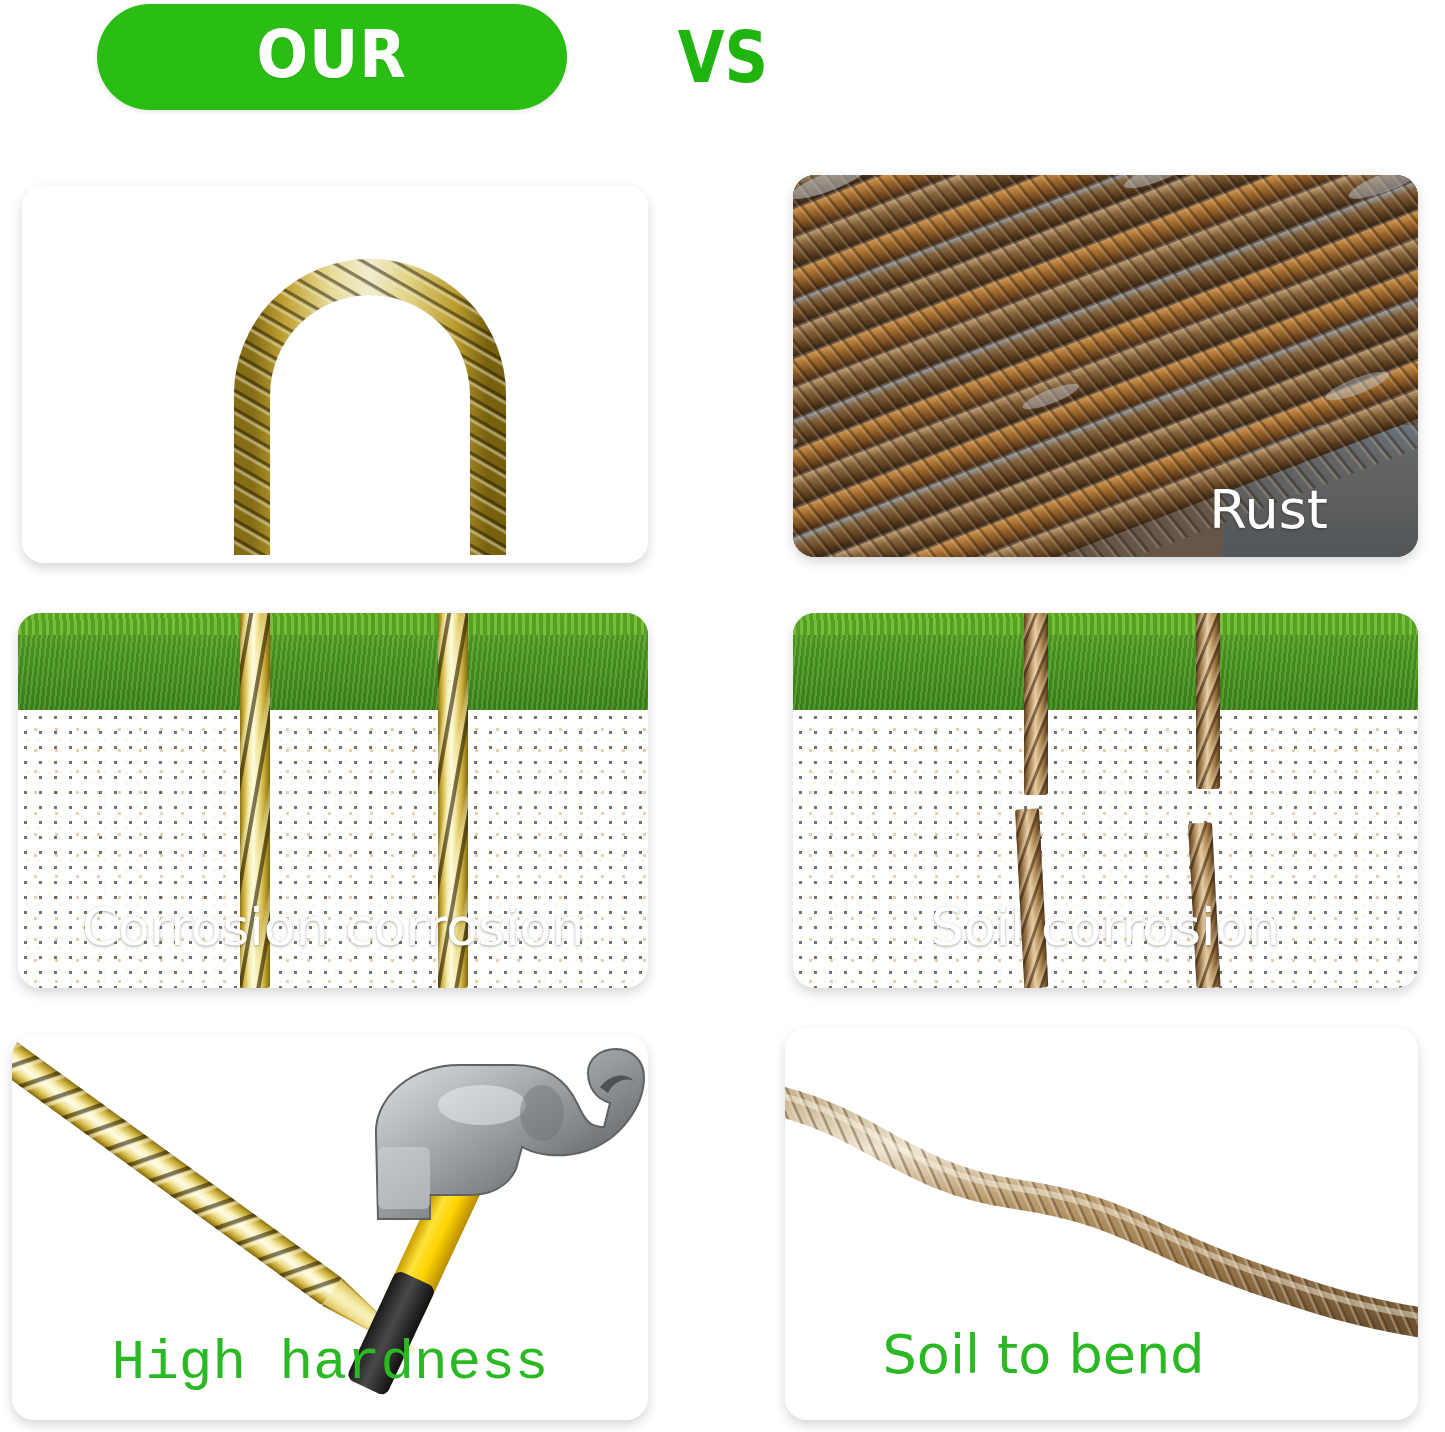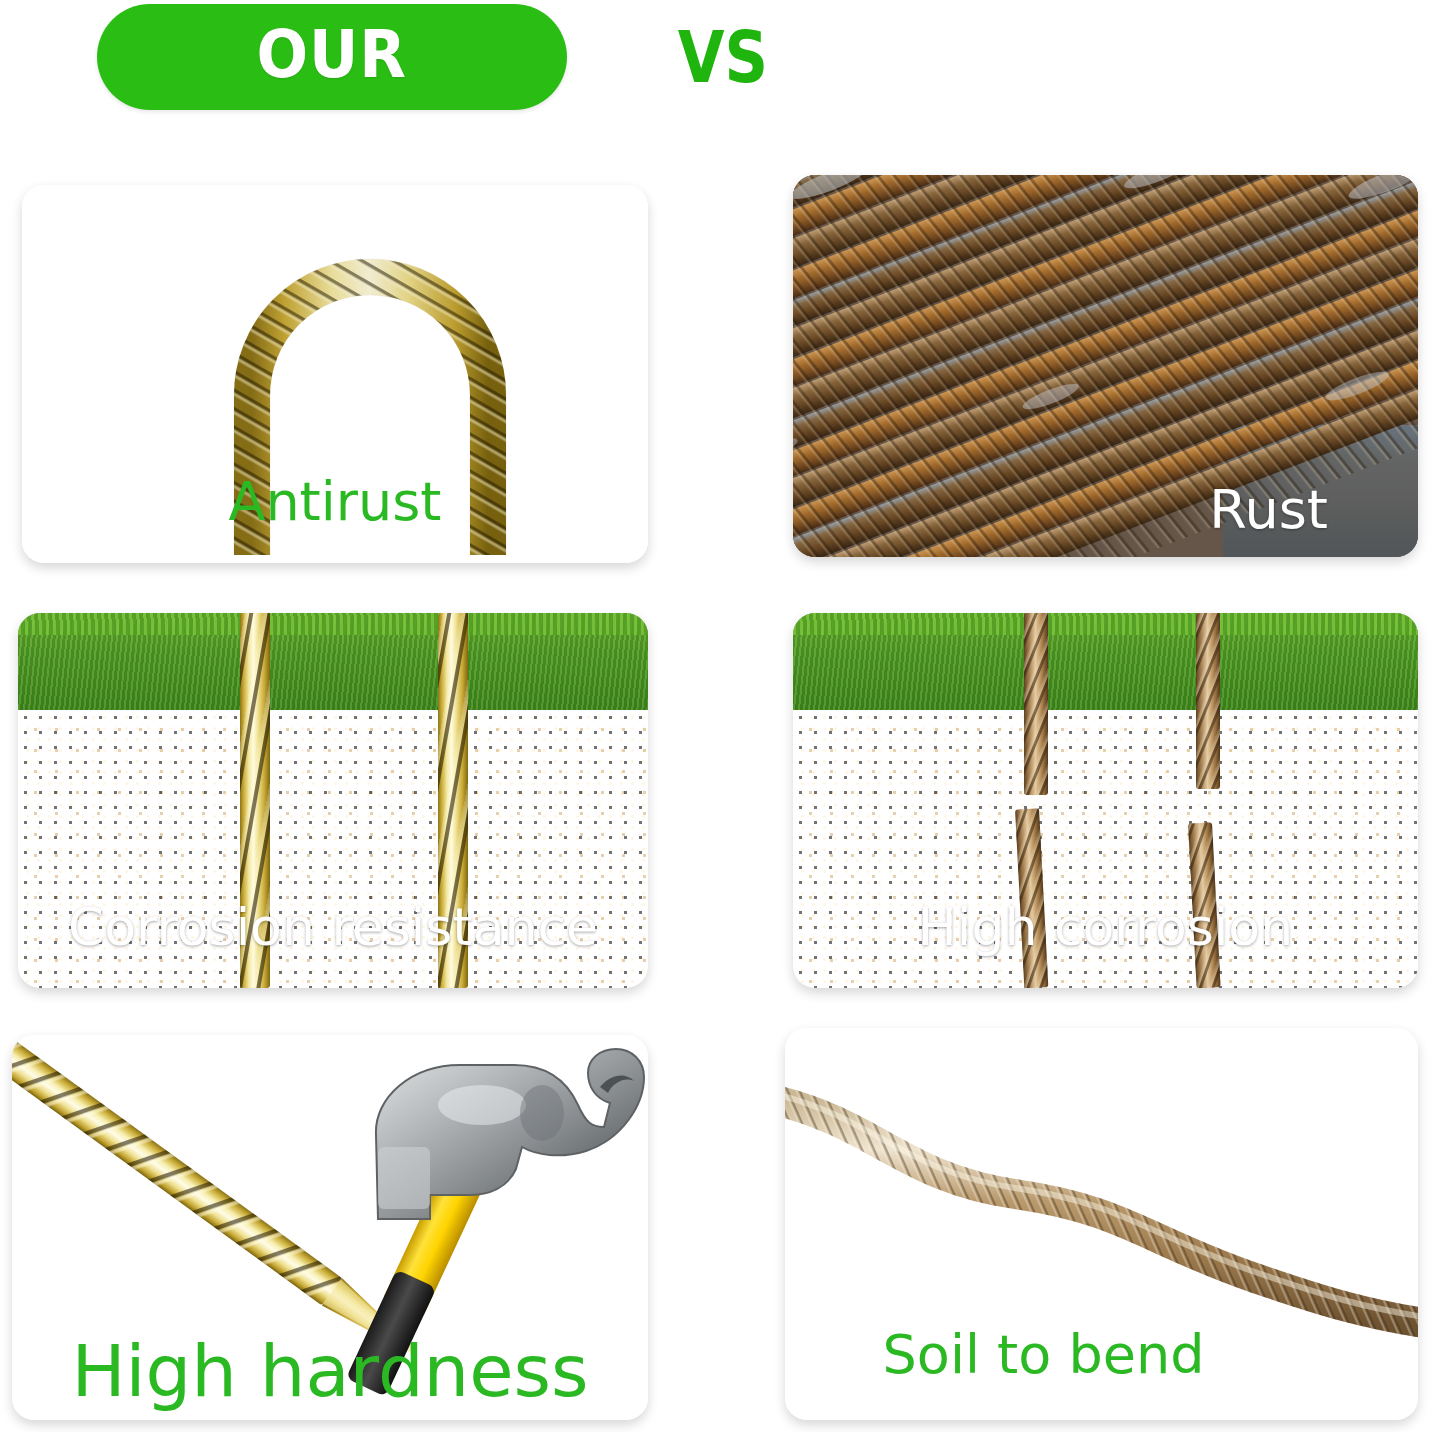--- a/index.html
+++ b/index.html
@@ -216,21 +216,20 @@
             <rect x="0" y="0" width="16" height="3.5" fill="rgba(35,26,2,.60)"></rect>
             <rect x="0" y="3.5" width="16" height="3" fill="rgba(255,252,224,.55)"></rect>
           </pattern>
         </defs>
         <path d="M 30 340 L 30 180 A 118 118 0 0 1 266 180 L 266 340" fill="none" stroke="url(#goldG)" stroke-width="36" stroke-linecap="butt"></path>
         <path d="M 30 340 L 30 180 A 118 118 0 0 1 266 180 L 266 340" fill="none" stroke="url(#ribP)" stroke-width="36" stroke-linecap="butt" opacity="0.85"></path>
         <path d="M 30 340 L 30 180 A 118 118 0 0 1 266 180 L 266 340" fill="none" stroke="rgba(120,98,14,.55)" stroke-width="37" stroke-linecap="butt" style="mix-blend-mode:multiply;opacity:.18"></path>
       </svg>
     </div>
 
-    <div class="caption green" style="top:290px;left:0;font-size:54px;">Antirust</div>
   </div>
 </div>
 
 <div class="card" id="card-rust">
   <div class="card-art" id="rust-art">
 
     <svg width="625" height="382" viewBox="0 0 625 382" style="position:absolute;inset:0;">
       <defs>
         <linearGradient id="rustA" x1="0" y1="0" x2="0" y2="1">
           <stop offset="0%" stop-color="#d39a55"></stop>
@@ -306,21 +305,21 @@
       <div class="soil-noise"></div>
     </div>
 
     <div class="stake-gold gold-bar-grad" style="left:222px;">
       <div class="rib-overlay flat"></div>
     </div>
     <div class="stake-gold gold-bar-grad" style="left:420px;">
       <div class="rib-overlay flat"></div>
     </div>
 
-    <div class="caption white" style="top:288px;left:0;font-size:52px;">Corrosion resistance</div>
+    <div class="caption white" style="top:288px;left:0;font-size:52px;">Corrosion corrosion</div>
   </div>
 </div>
 
 <div class="card" id="card-soil">
   <div class="card-art">
     <div class="grass">
       <div class="grass-top-fuzz"></div>
     </div>
     <div class="soil">
       <div class="soil-noise"></div>
@@ -333,21 +332,21 @@
       <div class="rust-rib"></div>
     </div>
 
     <div class="stake-rust rust-bar-grad" style="left:403px;top:0;height:176px;">
       <div class="rust-rib"></div>
     </div>
     <div class="stake-rust rust-bar-grad" style="left:395px;top:210px;height:165px;transform:rotate(-3deg);transform-origin:top center;">
       <div class="rust-rib"></div>
     </div>
 
-    <div class="caption white" style="top:288px;left:0;font-size:52px;">High corrosion</div>
+    <div class="caption white" style="top:288px;left:0;font-size:52px;">Soil corrosion</div>
   </div>
 </div>
 
 <div class="card" id="card-hardness">
   <div class="card-art" id="hardness-art">
 
     <svg width="636" height="385" viewBox="0 0 636 385" style="position:absolute;inset:0;">
       <defs>
         <linearGradient id="goldL" x1="0" y1="0" x2="0" y2="1">
           <stop offset="0%" stop-color="#8d7418"></stop>
@@ -417,21 +416,21 @@
                  L 12 92 Z" fill="url(#steelG)" stroke="#5e6265" stroke-width="2"></path>
 
         <path d="M 236 44 C 248 30, 262 30, 270 38 C 262 34, 250 38, 244 50 Z" fill="#4c5154"></path>
 
         <rect x="14" y="104" width="52" height="62" rx="6" fill="#cfd3d5" opacity=".55"></rect>
         <ellipse cx="118" cy="62" rx="44" ry="20" fill="#eef0f1" opacity=".5"></ellipse>
         <ellipse cx="178" cy="70" rx="22" ry="28" fill="#6d7275" opacity=".45"></ellipse>
       </g>
     </svg>
 
-    <div class="caption green" style="top:300px;left:0;font-size:72px;">High hardness</div>
+    <div class="caption green" style="top:300px;left:0;font-size:56px;font-family:Liberation Mono, monospace;">High hardness</div>
   </div>
 </div>
 
 <div class="card" id="card-bend">
   <div class="card-art" id="bend-art">
 
     <svg width="633" height="392" viewBox="0 0 633 392" style="position:absolute;inset:0;">
       <defs>
         <linearGradient id="bendG" x1="0" y1="0" x2="0" y2="1">
           <stop offset="0%" stop-color="#cbb896"></stop>

